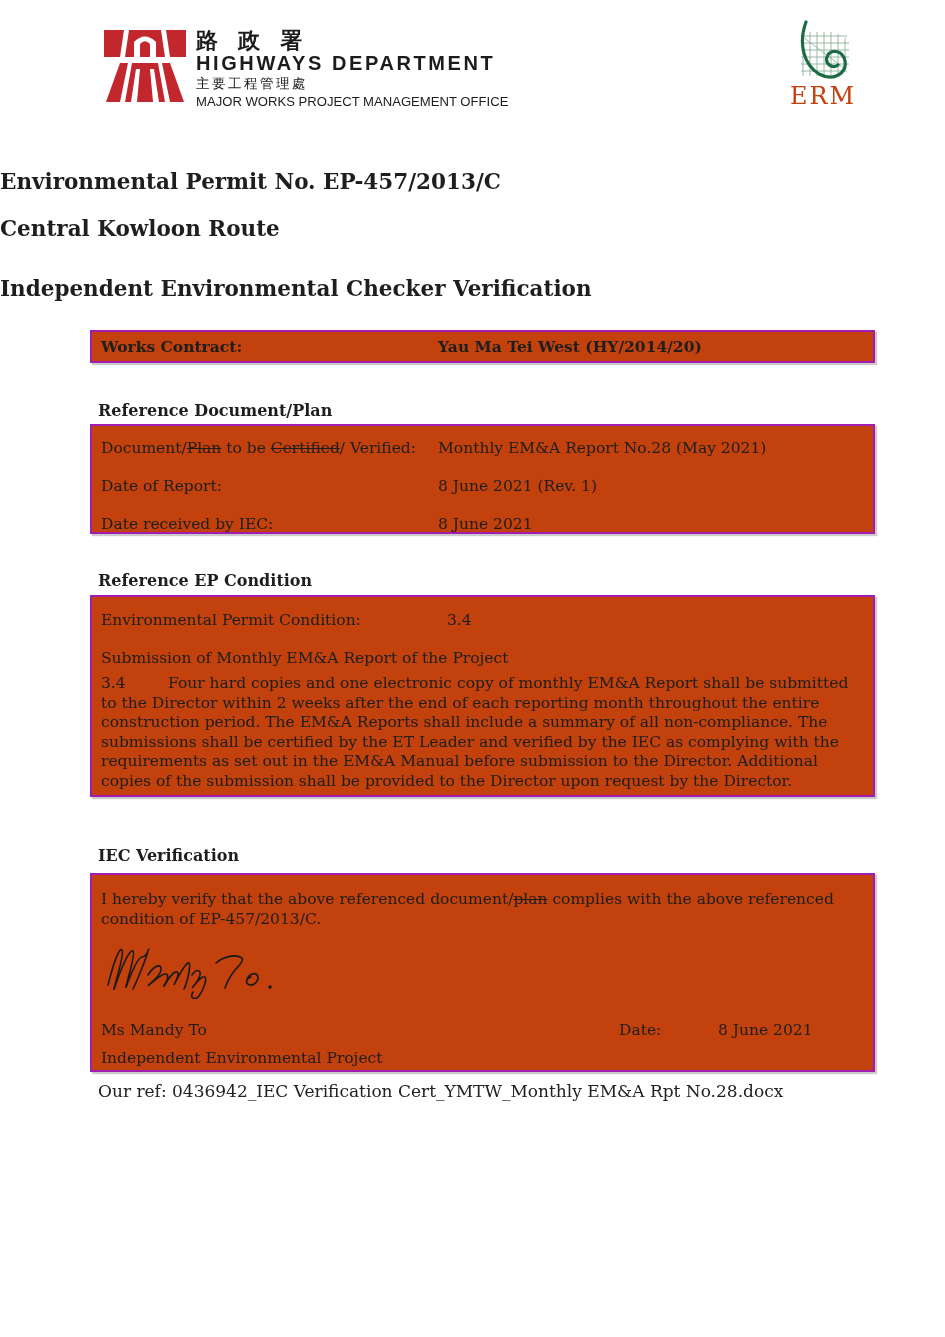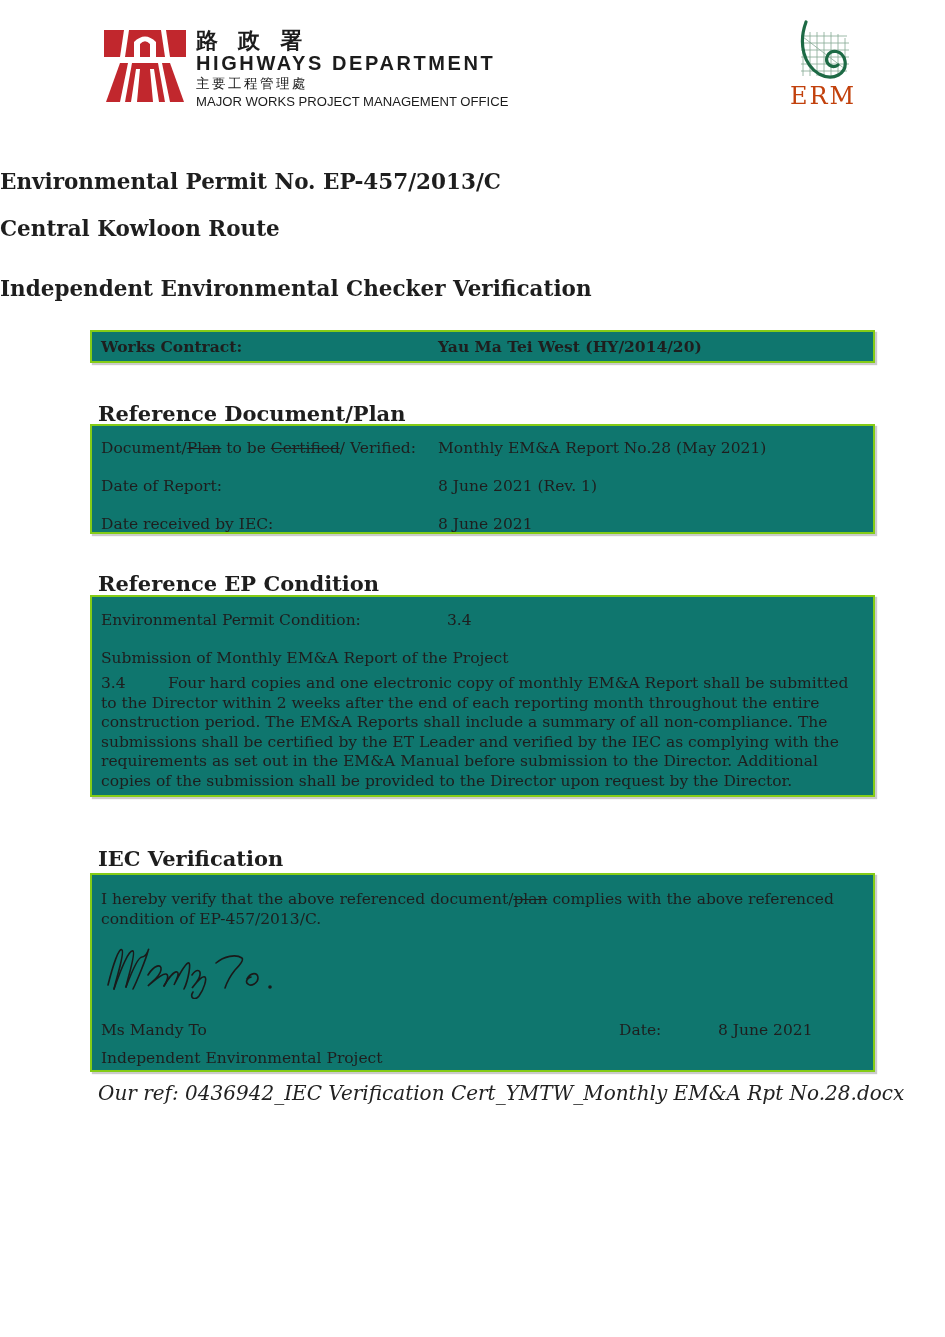--- a/index.html
+++ b/index.html
@@ -20,23 +20,23 @@
   .hyd-cn-sub     { font-size:13.5px; letter-spacing:2.5px; line-height:18px; }
   .hyd-en-sub     { font-size:13.5px; letter-spacing:0; line-height:17px; transform:scaleX(0.97); transform-origin:left; white-space:nowrap; }
   .erm-logo { position:absolute; left:787px; top:20px; width:72px; text-align:center; }
   .erm-word { font-family:"DejaVu Serif","Liberation Serif",serif; font-size:24px; letter-spacing:2px; color:#c2410c; line-height:24px; margin-top:-2px; }
 
   
   .doc-title { position:absolute; left:0; width:945px; text-align:left; font-weight:bold; font-size:21.5px; }
   .t1 { top:169px; } .t2 { top:216px; } .t3 { top:276px; }
 
   
-  .box { position:absolute; left:90px; width:785px; border:2px solid #84cc16; background:#0f766e;
+  .box { position:absolute; left:90px; width:785px; border:2px solid #a21caf; background:#c2410c;
          box-shadow:2px 2px 1px rgba(160,160,160,.55); }
-  .sec-heading { position:absolute; left:98px; font-weight:bold; font-size:21px; }
+  .sec-heading { position:absolute; left:98px; font-weight:bold; font-size:16px; }
 
   .wc-box { top:330px; height:33px; display:flex; align-items:center; }
   .wc-box .lbl { width:346px; padding-left:9px; font-weight:bold; }
   .wc-box .val { font-weight:bold; }
 
   .h-refdoc { top:401px; }
   .refdoc-box { top:424px; height:110px; padding-top:13px; }
   .kv-row { display:flex; margin-bottom:20px; }
   .kv-row .lbl { width:346px; padding-left:9px; }
 
@@ -50,21 +50,21 @@
   .h-iec { top:846px; }
   .iec-box { top:873px; height:199px; padding:14px 9px 0 9px; }
   .iec-statement { line-height:20px; max-width:760px; }
   .sig { position:absolute; left:12px; top:62px; }
   .sig-row { position:absolute; left:0; top:146px; width:785px; height:18px; }
   .sig-name  { position:absolute; left:9px; }
   .sig-date-label { position:absolute; left:527px; }
   .sig-date-value { position:absolute; left:626px; }
   .sig-title { position:absolute; left:9px; top:174px; }
 
-  .our-ref { position:absolute; left:98px; top:1081px; font-style:italic; font-size:20px; color:#222; }
+  .our-ref { position:absolute; left:98px; top:1081px; font-size:17px; color:#222; }
 </style>
 </head>
 <body>
 
 <div class="page">
 
   <div class="hyd-logo">
     <svg width="82" height="72" viewBox="0 0 82 72" aria-hidden="true">
       <g fill="#c1272d">
         <rect x="0" y="0" width="82" height="27"></rect>

